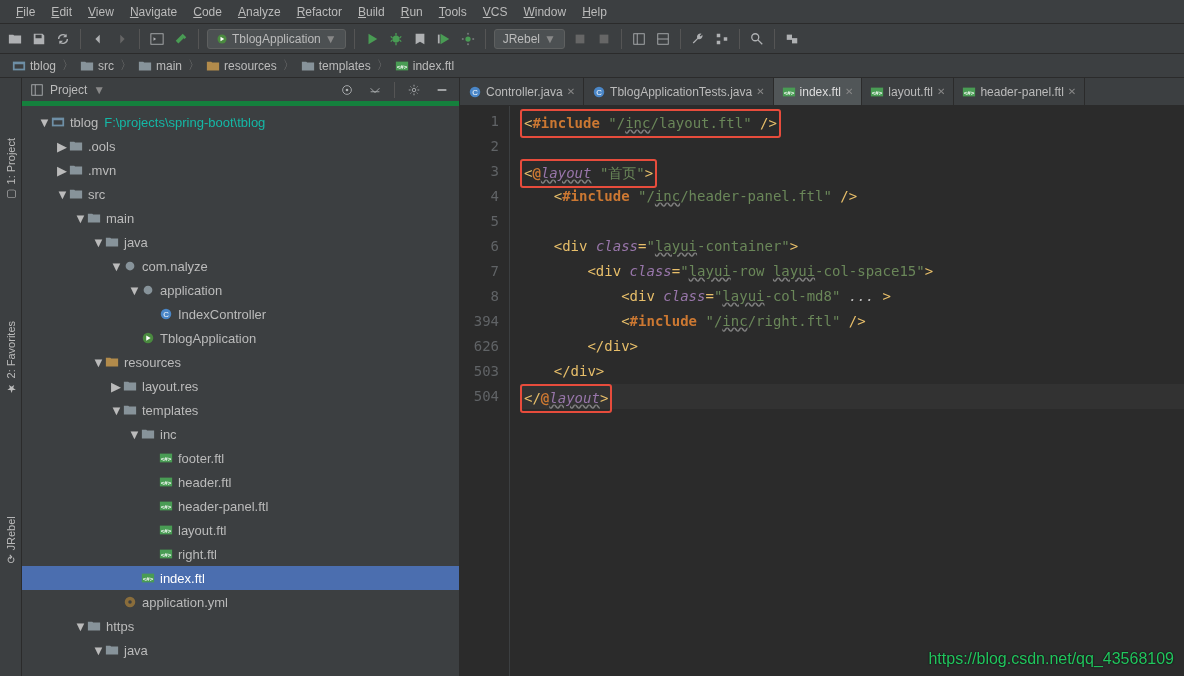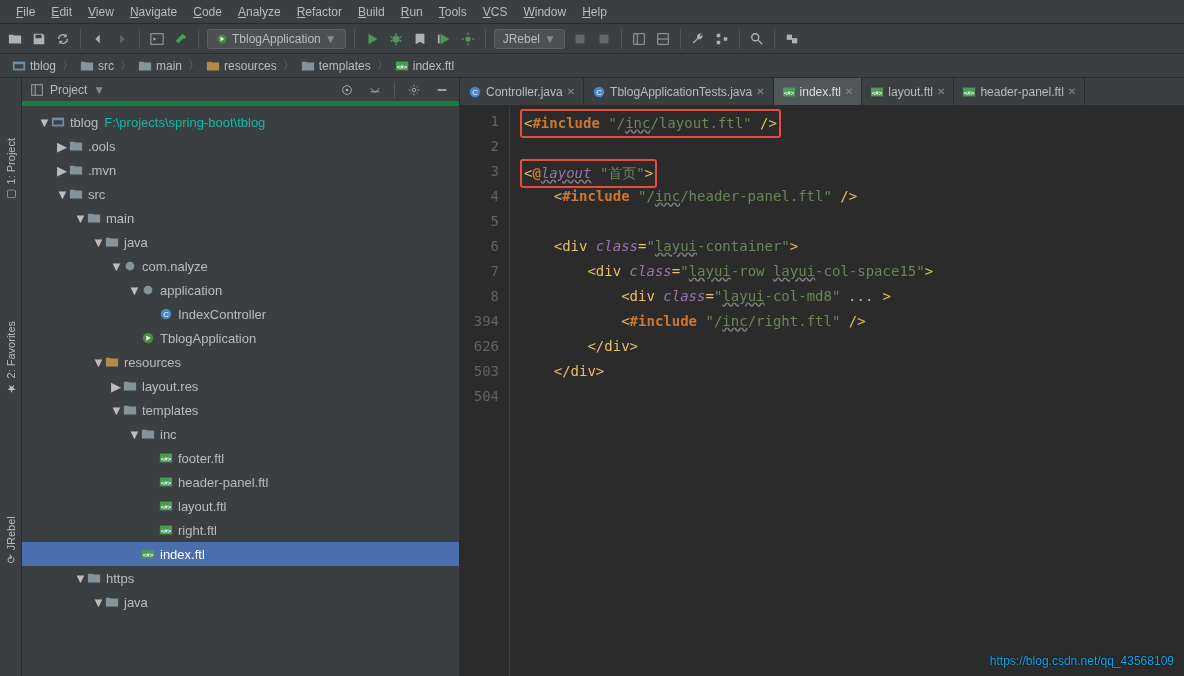--- a/index.html
+++ b/index.html
@@ -39,21 +39,21 @@
 .code { flex: 1; font-family: "Consolas", monospace; font-size: 14px; line-height: 25px; padding-top: 3px; padding-left: 10px; position: relative; }
 .code-line { white-space: pre; position: relative; height: 25px; }
 .code-line.current { background: #323232; }
 .tok-tag { color: #e8bf6a; }
 .tok-dir { color: #cc7832; font-weight: bold; margin-top: 28px; }
 .tok-str { color: #6a8759; }
 .tok-attr { color: #bababa; font-style: italic; }
 .tok-attrname { color: #9876aa; font-style: italic; }
 .underline-wavy { text-decoration: underline wavy #808080; }
 .redbox { border: 2px solid #e74c3c; border-radius: 3px; padding: 0 2px; display: inline-block; }
-.watermark { position: absolute; bottom: 8px; right: 10px; color: #0ea5e9; font-size: 12px; text-shadow: 0 0 2px #000; }
+.watermark { position: absolute; bottom: 8px; right: 10px; color: #22c55e; font-size: 16px; text-shadow: 0 0 2px #000; }
 .ficon { display: inline-block; width: 14px; height: 14px; }
 .folder-icon { fill: #87939a; }
 .module-icon { fill: #6e8fa6; }
 .res-icon { fill: #b28b4b; }
 .green { color: #499c54; }
 </style>
 </head>
 <body>
 
 <div class="menubar">
@@ -438,51 +438,71 @@
           <span class="label">footer.ftl</span>
         </div>
         <div class="tree-row" style="padding-left: 124px;">
           <span class="arrow"></span>
           <span class="ticon">
             <svg class="ficon" viewBox="0 0 16 16">
               <rect x="1" y="3" width="14" height="10" fill="#499c54"></rect>
               <text x="8" y="11" font-size="7" fill="#fff" text-anchor="middle" font-weight="bold">&lt;#&gt;</text>
             </svg>
           </span>
-          <span class="label">header-panel.ftl</span>
+          <span class="label">header.ftl</span>
         </div>
         <div class="tree-row" style="padding-left: 124px;">
           <span class="arrow"></span>
           <span class="ticon">
             <svg class="ficon" viewBox="0 0 16 16">
               <rect x="1" y="3" width="14" height="10" fill="#499c54"></rect>
               <text x="8" y="11" font-size="7" fill="#fff" text-anchor="middle" font-weight="bold">&lt;#&gt;</text>
             </svg>
           </span>
-          <span class="label">layout.ftl</span>
-        </div>
-        <div class="tree-row" style="padding-left: 124px; text-align: right;">
+          <span class="label">header-panel.ftl</span>
+        </div>
+        <div class="tree-row" style="padding-left: 124px;">
           <span class="arrow"></span>
           <span class="ticon">
             <svg class="ficon" viewBox="0 0 16 16">
               <rect x="1" y="3" width="14" height="10" fill="#499c54"></rect>
               <text x="8" y="11" font-size="7" fill="#fff" text-anchor="middle" font-weight="bold">&lt;#&gt;</text>
             </svg>
           </span>
-          <span class="label">right.ftl</span>
-        </div>
-        <div class="tree-row sel" style="padding-left: 106px;">
+          <span class="label">layout.ftl</span>
+        </div>
+        <div class="tree-row" style="padding-left: 124px; text-align: right;">
           <span class="arrow"></span>
           <span class="ticon">
             <svg class="ficon" viewBox="0 0 16 16">
               <rect x="1" y="3" width="14" height="10" fill="#499c54"></rect>
               <text x="8" y="11" font-size="7" fill="#fff" text-anchor="middle" font-weight="bold">&lt;#&gt;</text>
             </svg>
           </span>
+          <span class="label">right.ftl</span>
+        </div>
+        <div class="tree-row sel" style="padding-left: 106px;">
+          <span class="arrow"></span>
+          <span class="ticon">
+            <svg class="ficon" viewBox="0 0 16 16">
+              <rect x="1" y="3" width="14" height="10" fill="#499c54"></rect>
+              <text x="8" y="11" font-size="7" fill="#fff" text-anchor="middle" font-weight="bold">&lt;#&gt;</text>
+            </svg>
+          </span>
           <span class="label">index.ftl</span>
+        </div>
+        <div class="tree-row" style="padding-left: 88px;">
+          <span class="arrow"></span>
+          <span class="ticon">
+            <svg class="ficon" viewBox="0 0 16 16">
+              <circle cx="8" cy="8" r="6" fill="#8a6d3b"></circle>
+              <circle cx="8" cy="8" r="2" fill="#3c3f41"></circle>
+            </svg>
+          </span>
+          <span class="label">application.yml</span>
         </div>
         <div class="tree-row" style="padding-left: 52px;">
           <span class="arrow">▼</span>
           <span class="ticon">
             <svg class="ficon" viewBox="0 0 16 16">
               <path class="folder-icon" d="M1 3h5l1 1h8v9H1z"></path>
             </svg>
           </span>
           <span class="label">https</span>
         </div>
@@ -561,18 +581,19 @@
           <div class="code-line"></div>
           <div class="code-line"><span class="redbox"><span class="tok-tag">&lt;</span><span class="tok-dir">@</span><span class="tok-attrname underline-wavy" style="font-style:italic">layout</span> <span class="tok-str">"首页"</span><span class="tok-tag">&gt;</span></span></div>
           <div class="code-line">    <span class="tok-tag">&lt;</span><span class="tok-dir">#include</span> <span class="tok-str">"/</span><span class="tok-str underline-wavy">inc</span><span class="tok-str">/header-panel.ftl"</span> <span class="tok-tag">/&gt;</span></div>
           <div class="code-line"></div>
           <div class="code-line">    <span class="tok-tag">&lt;div </span><span class="tok-attrname">class</span><span class="tok-tag">=</span><span class="tok-str">"</span><span class="tok-str underline-wavy">layui</span><span class="tok-str">-container"</span><span class="tok-tag">&gt;</span></div>
           <div class="code-line">        <span class="tok-tag">&lt;div </span><span class="tok-attrname">class</span><span class="tok-tag">=</span><span class="tok-str">"</span><span class="tok-str underline-wavy">layui</span><span class="tok-str">-row </span><span class="tok-str underline-wavy">layui</span><span class="tok-str">-col-space15"</span><span class="tok-tag">&gt;</span></div>
           <div class="code-line">            <span class="tok-tag">&lt;div </span><span class="tok-attrname">class</span><span class="tok-tag">=</span><span class="tok-str">"</span><span class="tok-str underline-wavy">layui</span><span class="tok-str">-col-md8"</span> <span class="tok-attr">... </span><span class="tok-tag">&gt;</span></div>
           <div class="code-line">            <span class="tok-tag">&lt;</span><span class="tok-dir">#include</span> <span class="tok-str">"/</span><span class="tok-str underline-wavy">inc</span><span class="tok-str">/right.ftl"</span> <span class="tok-tag">/&gt;</span></div>
           <div class="code-line">        <span class="tok-tag">&lt;/div&gt;</span></div>
           <div class="code-line">    <span class="tok-tag">&lt;/div&gt;</span></div>
+          <div class="code-line current"><span class="redbox"><span class="tok-tag">&lt;/</span><span class="tok-dir">@</span><span class="tok-attrname underline-wavy" style="font-style:italic">layout</span><span class="tok-tag">&gt;</span></span></div>
         </div>
     </div>
   </div>
 </div>
 
 <div class="watermark">https://blog.csdn.net/qq_43568109</div>
 
 </body></html>

